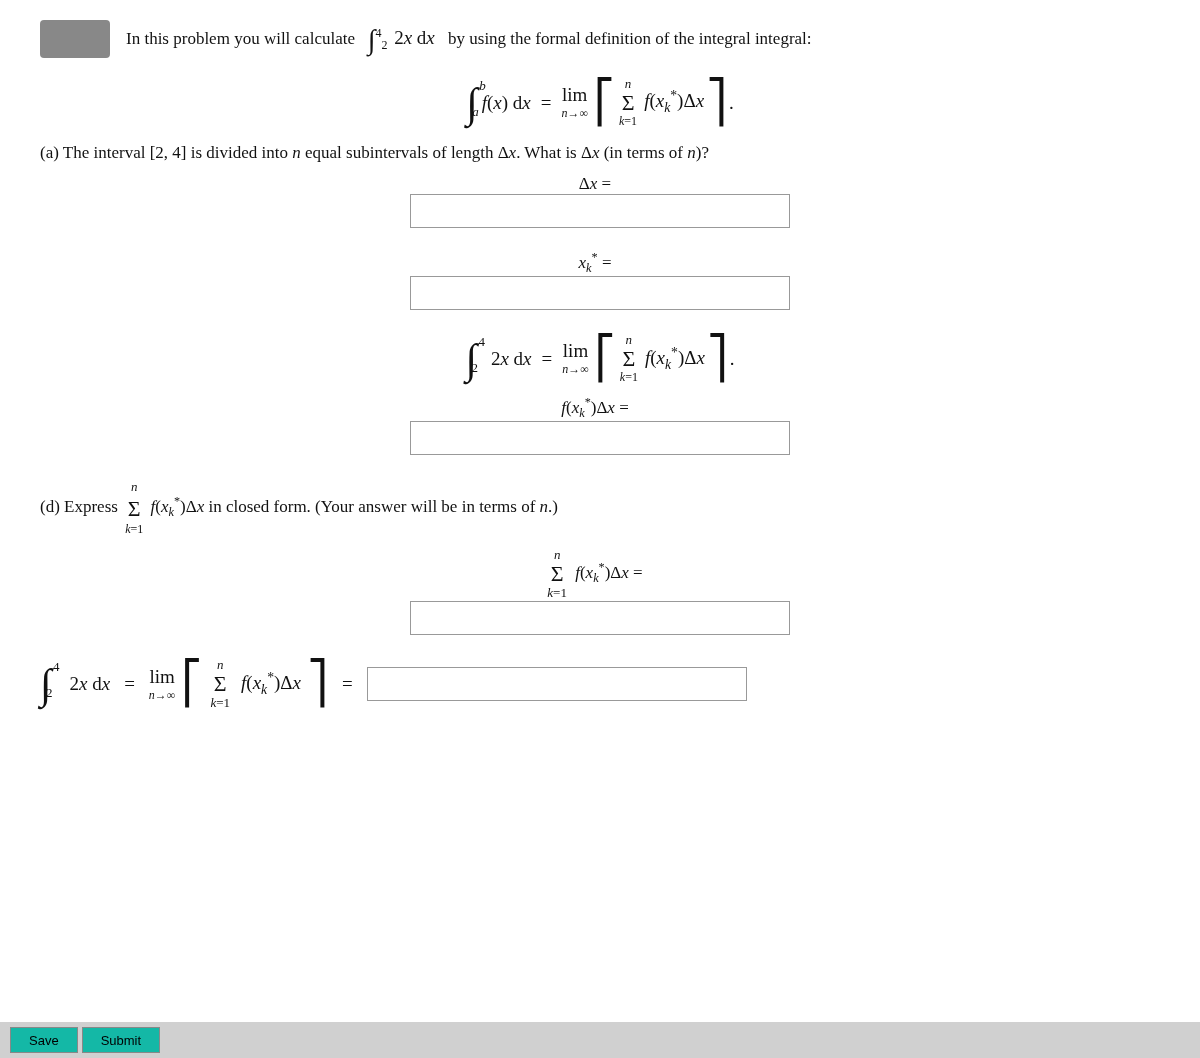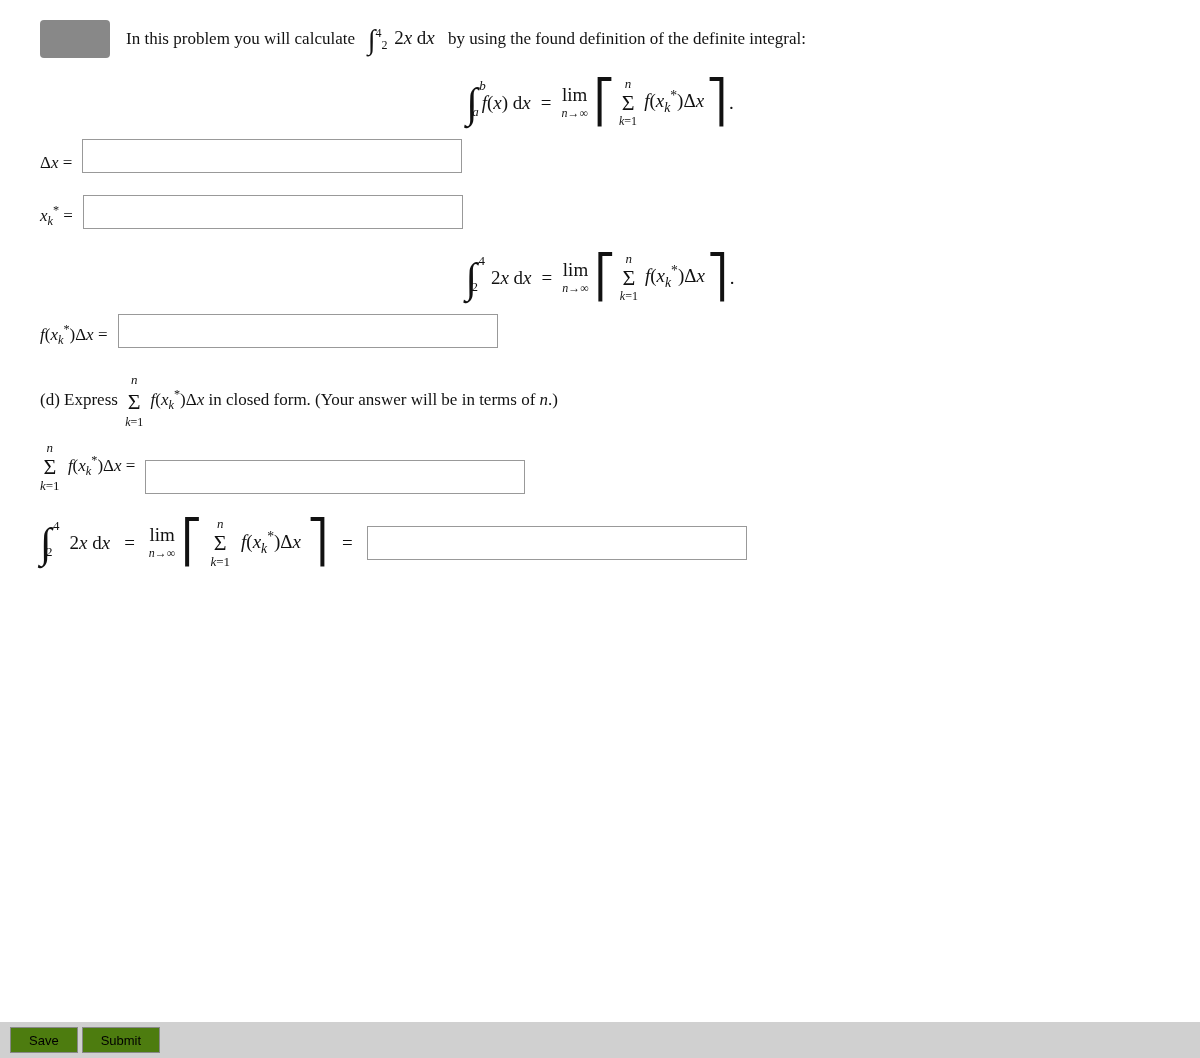--- a/index.html
+++ b/index.html
@@ -38,22 +38,23 @@
     }
 
     .section-label {
       font-size: 17px;
       line-height: 1.6;
       margin-bottom: 8px;
     }
 
     .input-row {
       display: flex;
-      align-items: flex-end;
+      align-items: center;
       margin-bottom: 6px;
+      flex-direction: column;
     }
 
     .input-label {
       font-size: 17px;
       margin-right: 10px;
       white-space: nowrap;
     }
 
     .answer-input {
       border: 1px solid #999;
@@ -78,21 +79,21 @@
       width: 1200px;
       height: 36px;
       background: #d0d0d0;
       display: flex;
       align-items: center;
       padding: 0 10px;
       gap: 4px;
     }
 
     .bottom-btn {
-      background: #4d7c0f;
+      background: #14b8a6;
       border: 1px solid #888;
       padding: 3px 18px;
       font-size: 13px;
       cursor: pointer;
       height: 26px;
     }
 
     sup { font-size: 0.72em; }
     sub { font-size: 0.72em; }
   </style>
@@ -103,21 +104,21 @@
   <div class="gray-block"></div>
   <div class="intro-text">
     <span>In this problem you will calculate</span>
     &nbsp;
     
     <span style="font-size:19px;margin-top:12px;">
       <span style="font-size:28px; line-height:1; vertical-align:middle;">∫</span><span style="font-size:12px; vertical-align:super;">4</span><sub style="font-size:12px;">2</sub>
       <span style="margin-left:2px;">2<i>x</i> d<i>x</i></span>
     </span>
     &nbsp;
-    <span>by using the found definition of the definite integral:</span>
+    <span>by using the formal definition of the integral integral:</span>
   </div>
 </div>
 
 <div class="formula-center">
   <span style="font-size:22px;">
     
     <span style="display:inline-flex; align-items:center; vertical-align:middle; gap:2px;">
       <span style="position:relative; display:inline-block; vertical-align:middle;">
         <span style="font-size:42px; line-height:1;">∫</span>
         <span style="position:absolute; top:-4px; right:-8px; font-size:13px;"><i>b</i></span>
@@ -139,20 +140,23 @@
         <span style="font-size:12px;"><i>k</i>=1</span>
       </span>
       <span style="font-size:19px; margin-left:3px;"><i>f</i>(<i>x</i><sub><i>k</i></sub><sup>*</sup>)Δ<i>x</i></span>
       <span style="font-size:42px; line-height:0.9; vertical-align:middle;">⎤</span>
       <span style="font-size:19px;">.</span>
     </span>
   </span>
 </div>
 
 <div class="section">
+  <div class="section-label">
+    <span>(a) The interval [2, 4] is divided into <i>n</i> equal subintervals of length Δ<i>x</i>. What is Δ<i>x</i> (in terms of <i>n</i>)?</span>
+  </div>
   <div class="input-row">
     <span class="input-label">Δ<i>x</i> =</span>
     <input class="answer-input" type="text" placeholder="" style="">
   </div>
 </div>
 
 <div class="section">
   <div class="input-row">
     <span class="input-label"><i>x</i><sub><i>k</i></sub><sup>*</sup> =</span>
     <input class="answer-input" type="text" placeholder="" style="">

